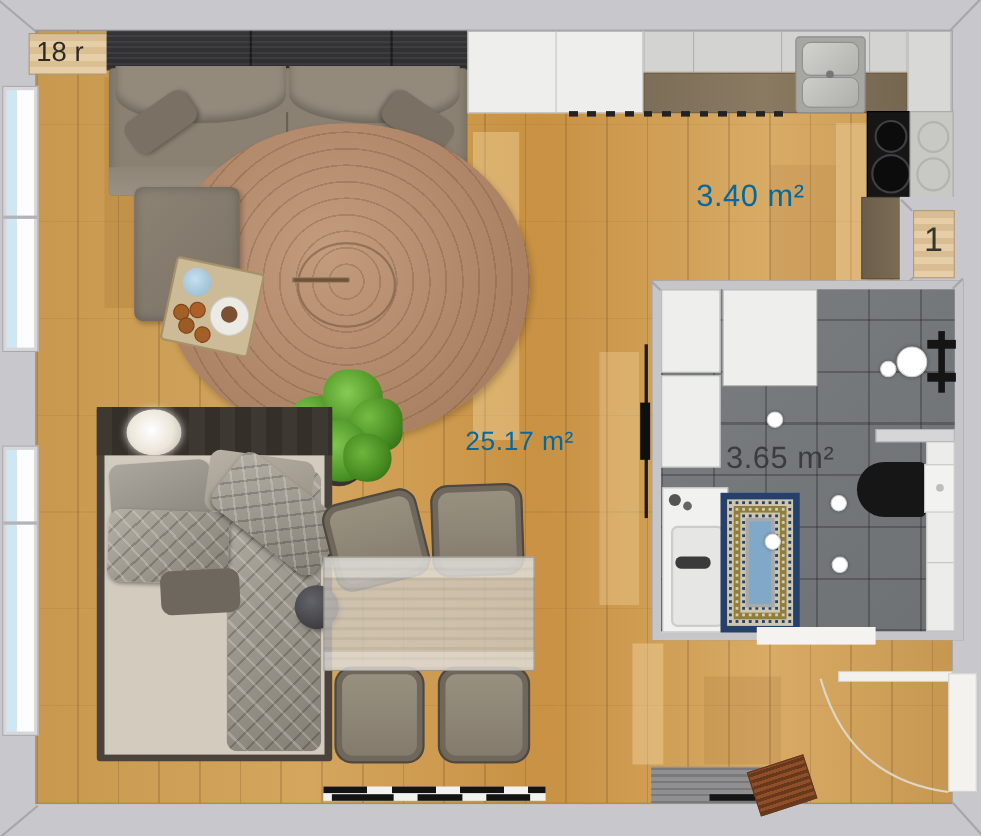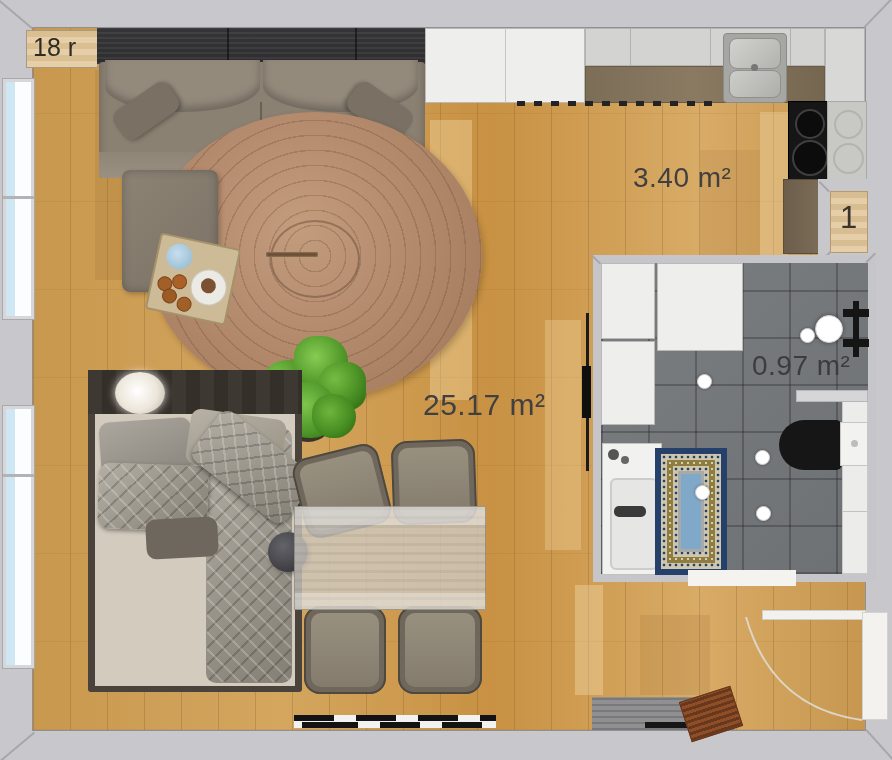--- a/index.html
+++ b/index.html
@@ -20,21 +20,21 @@
     outline:1px solid #8f8f95;
   }
   .plank{pointer-events:none;}
   
   .window-frame{background:#d7d7d9;border:1px solid #a9a9ad;}
   .window-glass{position:absolute;left:3px;top:3px;right:3px;bottom:3px;
     background:linear-gradient(90deg,#cfe7f2 0 9px,#fbfdfe 9px);}
   .mullion{position:absolute;left:0;width:100%;height:3px;background:#b3b3b7;}
   .bevel{background:#a6a6ac;height:1.5px;transform-origin:0 0;}
   
-  .arealabel{color:#404040;font-size:28px;letter-spacing:0.5px;white-space:nowrap;}
+  .arealabel{color:#0369a1;font-size:28px;letter-spacing:0.5px;white-space:nowrap;}
   
   .quilt{
     background-image:
       repeating-linear-gradient(45deg, rgba(255,255,255,0.20) 0 2px, rgba(0,0,0,0) 2px 12px),
       repeating-linear-gradient(-45deg, rgba(0,0,0,0.18) 0 2px, rgba(0,0,0,0) 2px 12px),
       linear-gradient(135deg,#b4afa5,#847f75);
   }
   .chair{background:#6f675c;border-radius:16px;box-shadow:inset 0 0 0 2px #4f483e;}
   .chair .seat{position:absolute;left:7px;top:7px;right:7px;bottom:7px;
     background:linear-gradient(180deg,#98907f,#847b6d);border-radius:10px;}
@@ -258,17 +258,17 @@
   <div class="abs" style="left:592px;top:697px;width:142px;height:33px;background:#909092;background-image:repeating-linear-gradient(0deg, rgba(40,40,40,0.22) 0 2px, rgba(0,0,0,0) 2px 6px);">
     <div style="position:absolute;left:53px;top:25px;width:52px;height:6px;background:#161616;"></div>
   </div>
   <div class="abs" style="left:684px;top:693px;width:52px;height:40px;transform:rotate(-18deg);background:#8f4e28;border:1px solid #62351a;background-image:repeating-linear-gradient(0deg, rgba(30,15,5,0.35) 0 3px, rgba(0,0,0,0) 3px 6px);"></div>
   <div class="abs" style="left:762px;top:610px;width:104px;height:10px;background:#f2f1ed;border:1px solid #d0cfc9;box-sizing:border-box;"></div>
   <div class="abs" style="left:862px;top:612px;width:26px;height:108px;background:#f3f2ee;border:1px solid #d3d2cc;box-sizing:border-box;"></div>
   <svg class="overlay" width="892" height="760">
     <path d="M746 617 Q 772 708 862 720" stroke="#ddd6c6" stroke-width="2" fill="none"></path>
   </svg>
 
-  <div class="abs arealabel" style="left:423px;top:388px;font-size:30px;">25.17 m²</div>
+  <div class="abs arealabel" style="left:423px;top:388px;font-size:24px;">25.17 m²</div>
   <div class="abs arealabel" style="left:633px;top:162px;">3.40 m²</div>
-  <div class="abs arealabel" style="left:752px;top:350px;color:#3c3c3e;">0.97 m²</div>
+  <div class="abs arealabel" style="left:660px;top:400px;color:#3c3c3e;">3.65 m²</div>
 
 </div>
 
 </body></html>

